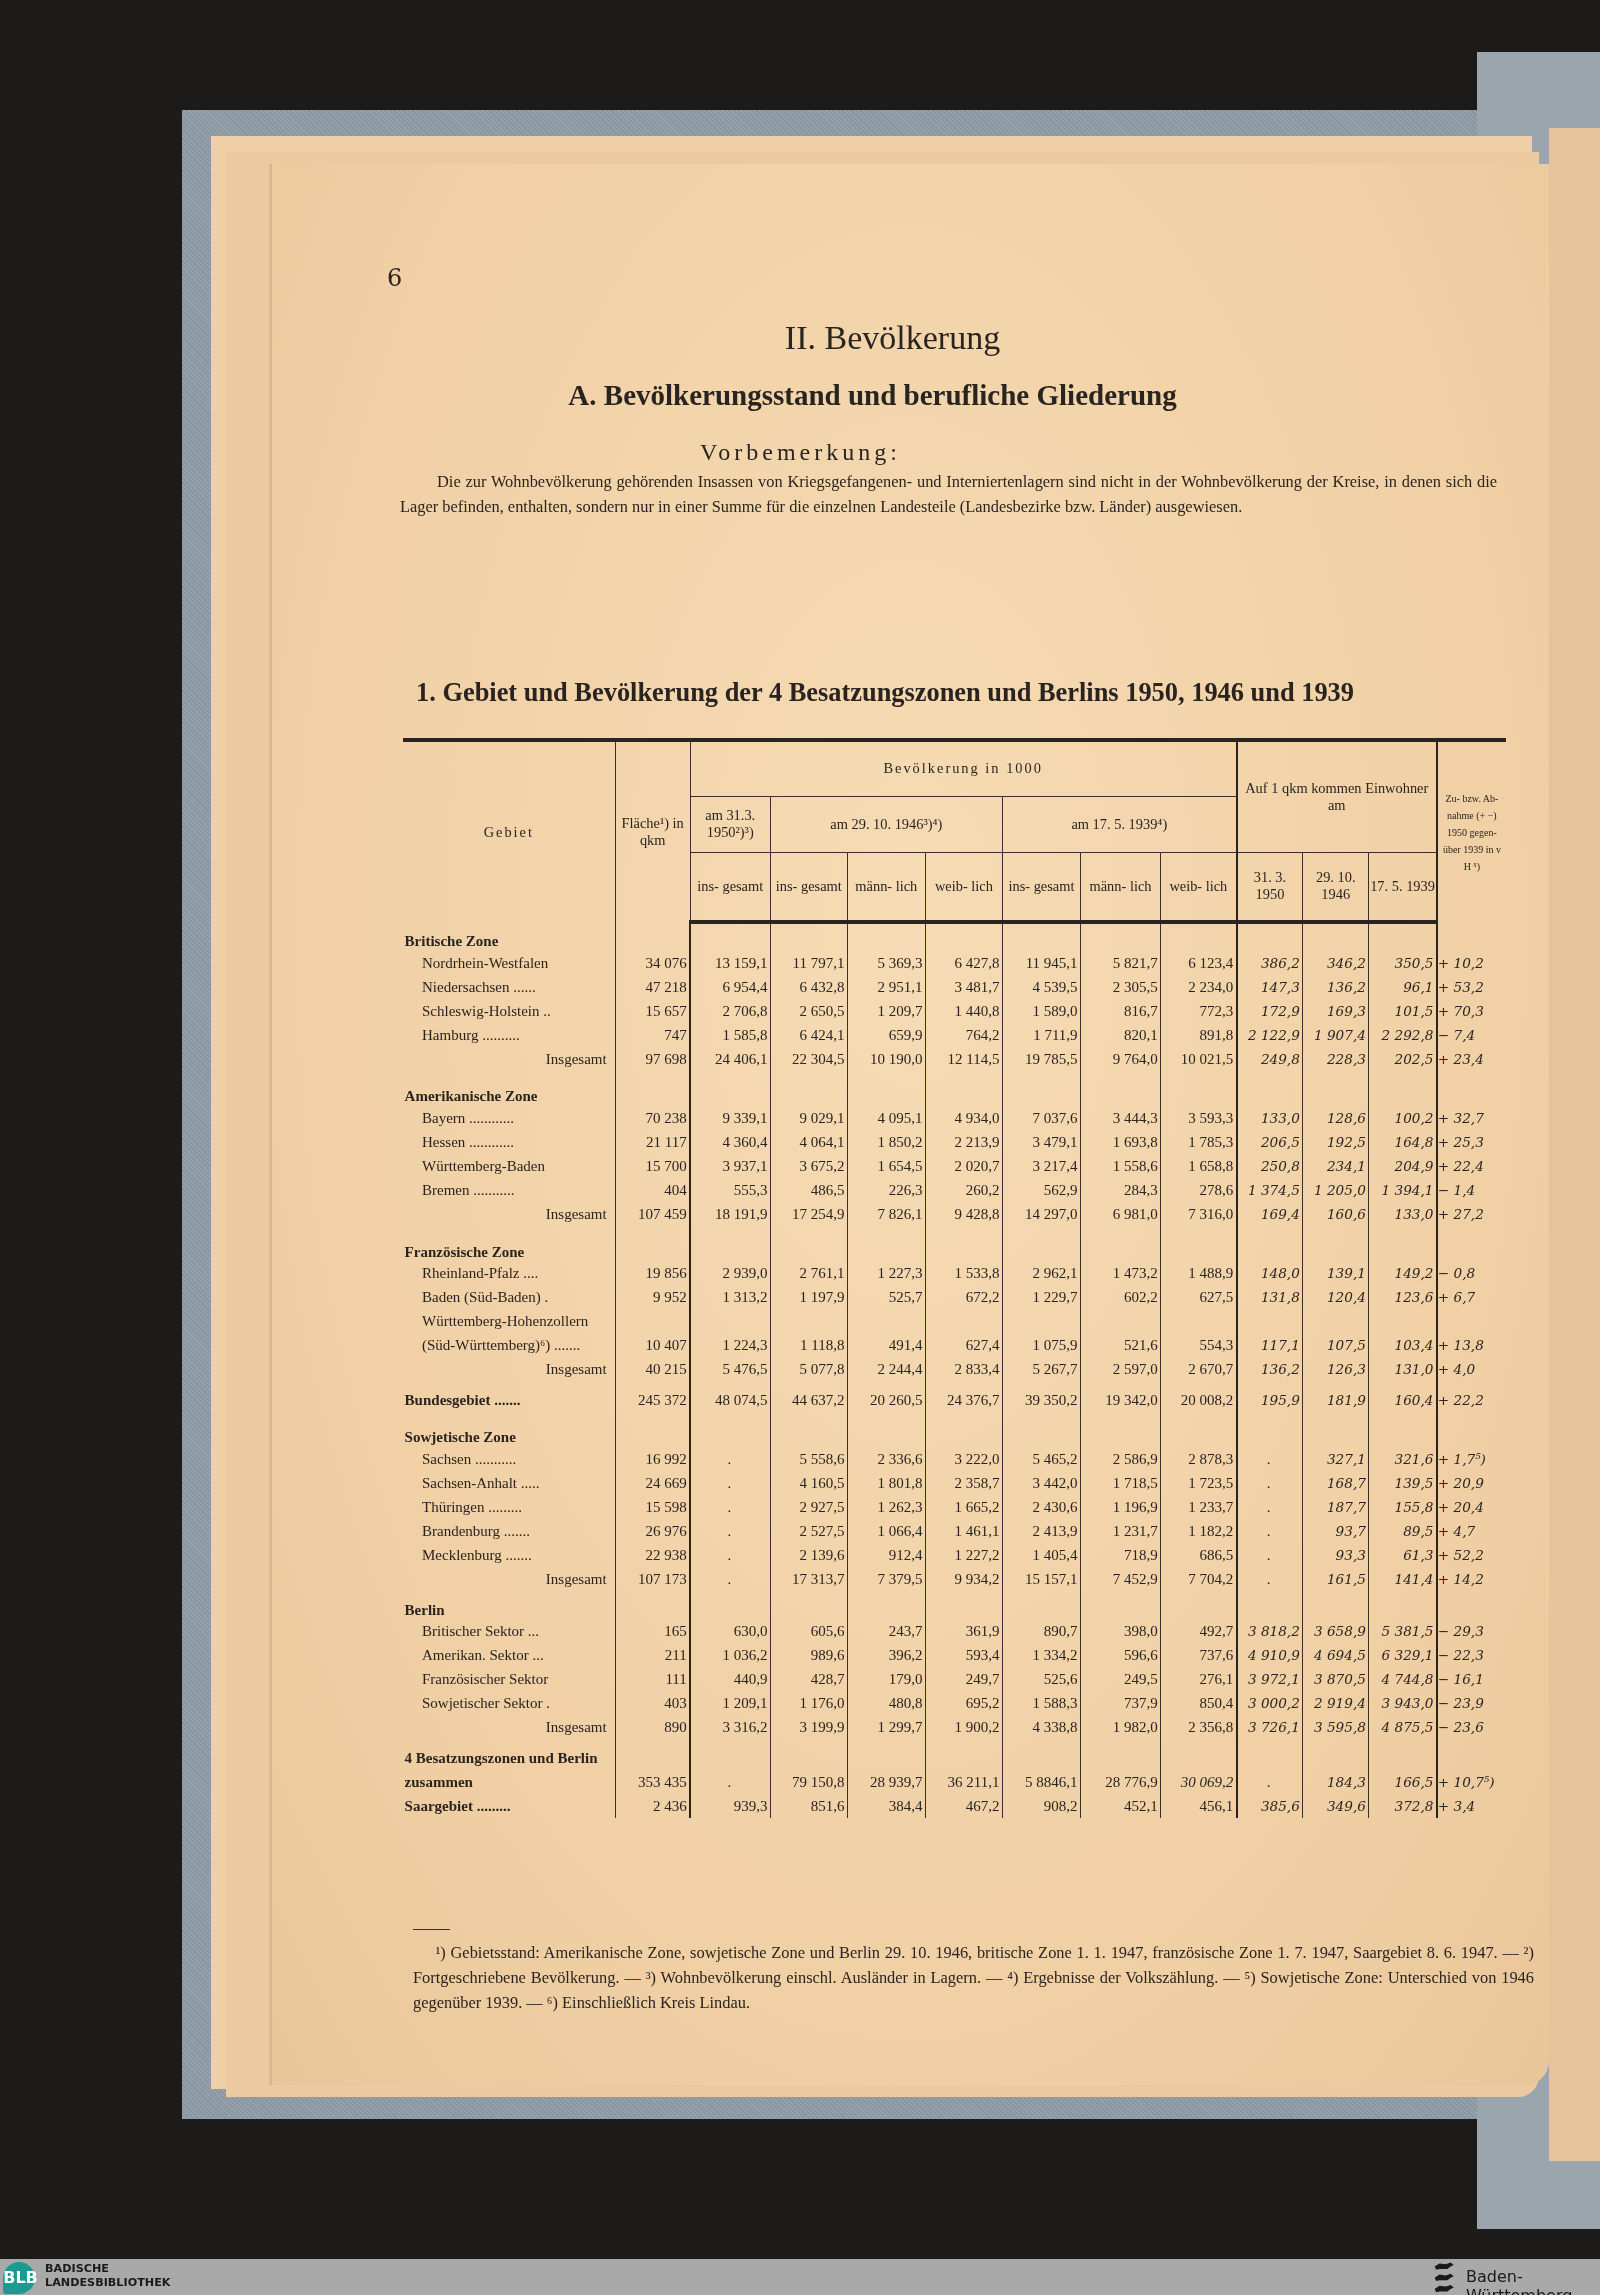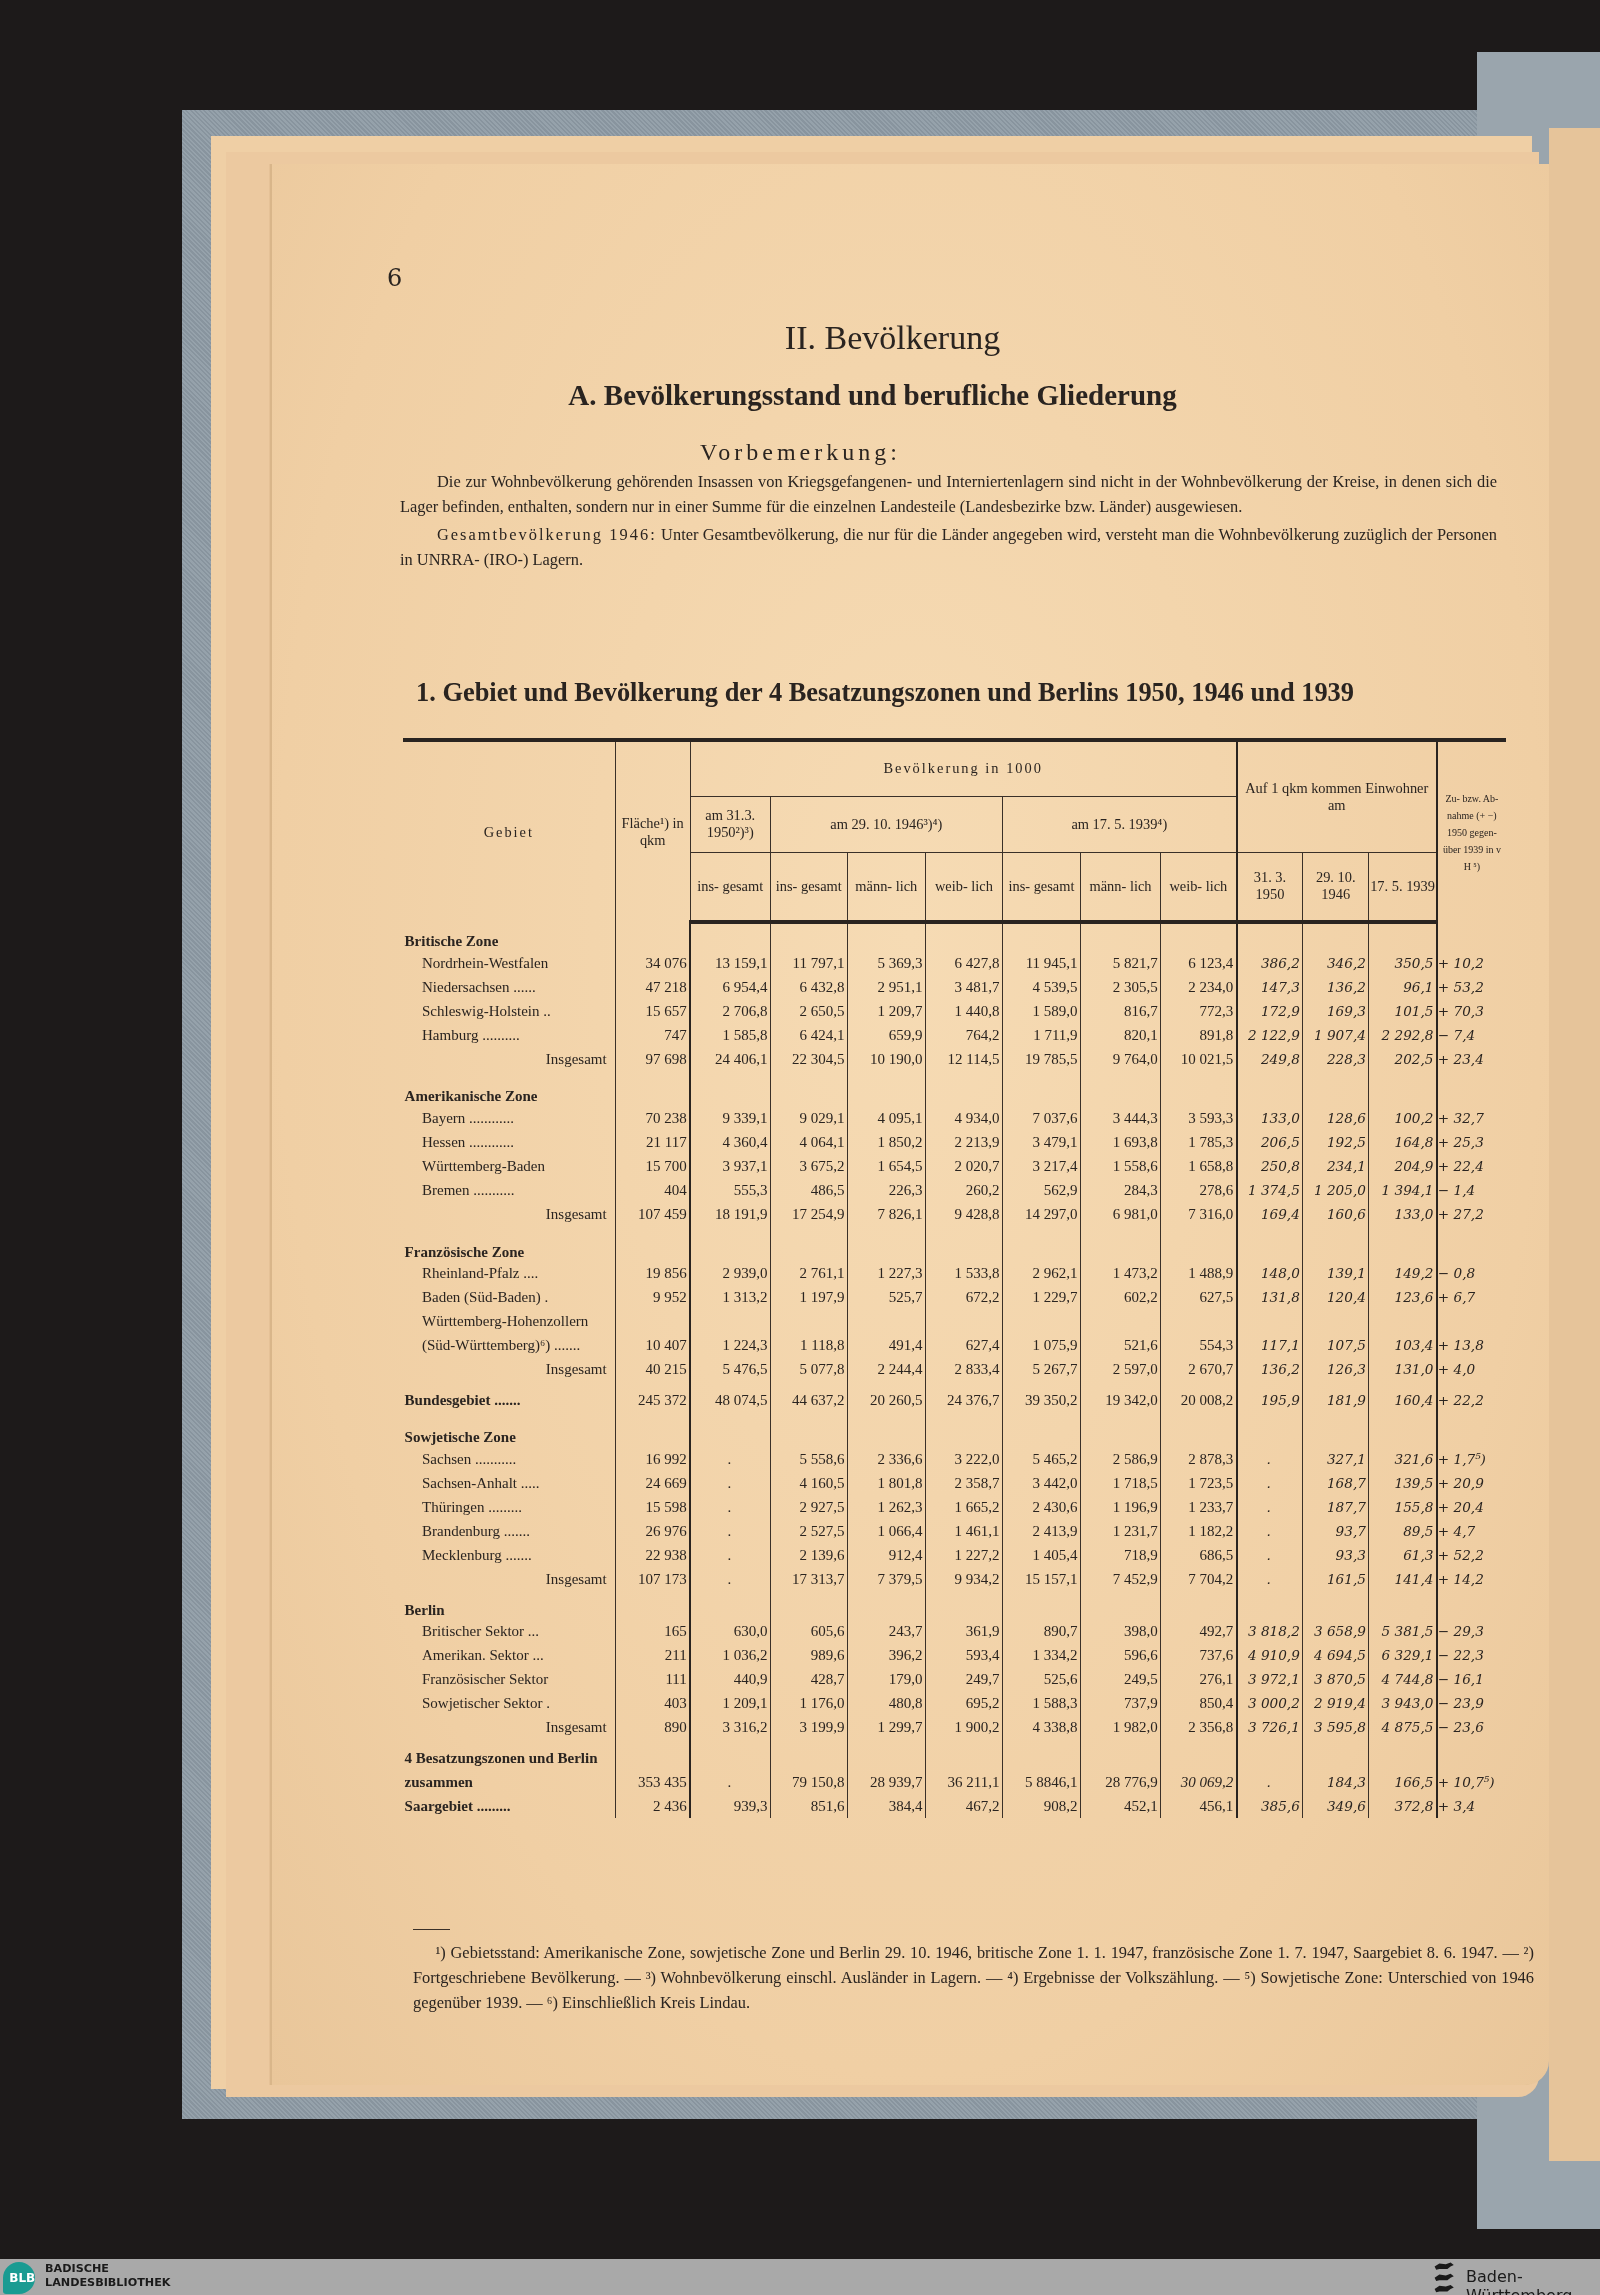--- a/index.html
+++ b/index.html
@@ -65,21 +65,21 @@
   table.main td.chg { text-align:left; padding-left:0; }
   table.main td.thick { border-left:2.4px solid #2a2420; }
   table.main td.dot, table.main td.dotc { text-align:center; }
   table.main tr.bold td.name { font-weight:bold; padding-left:1.6px; }
   .spacer td { height:6.4px !important; line-height:6.4px !important; }
 
   .fn-rule { position:absolute; left:413px; top:1929px; width:37px; border-top:1.2px solid #3a3028; }
   .footnotes { position:absolute; left:413px; width:1121px; top:1927px; font-size:16.4px; line-height:25px; text-align:justify; font-family:"Liberation Serif", serif; text-indent:22.4px; }
 
   .footer-bar { position:absolute; left:0; top:2259px; width:1601px; height:37px; background:#a9a9a9; }
-  .blb-logo { position:absolute; left:3.2px; top:2262px; width:32px; height:32px; background:#1a9b92; border-radius:16px 16px 16px 3.2px; color:#fff; font-family:"DejaVu Sans", sans-serif; font-weight:bold; font-size:12px; line-height:32px; text-align:right; }
+  .blb-logo { position:absolute; left:3.2px; top:2262px; width:32px; height:32px; background:#1a9b92; border-radius:16px 16px 16px 3.2px; color:#fff; font-family:"DejaVu Sans", sans-serif; font-weight:bold; font-size:16px; line-height:32px; text-align:left; }
   .blb-text { position:absolute; left:45px; top:2262px; font-family:"DejaVu Sans", sans-serif; font-weight:bold; font-size:11.2px; line-height:14.4px; color:#1a1a1a; }
   .bw-icon { position:absolute; left:1433px; top:2260px; width:22.4px; height:34px; color:#1a1a1a; font-size:9.6px; line-height:11.2px; text-align:center; }
   .bw-text { position:absolute; left:1466px; top:2267px; font-family:"DejaVu Sans", sans-serif; font-size:16px; color:#1a1a1a; }
 </style>
 </head>
 <body>
 
 <div class="cover"></div>
 <div class="cover-right"></div>
 <div class="right-page"></div>
@@ -87,21 +87,20 @@
 <div class="page-stack-2"></div>
 <div class="page"></div>
 
 <div class="page-num">6</div>
 <div class="chapter-title">II. Bevölkerung</div>
 <div class="section-title">A. Bevölkerungsstand und berufliche Gliederung</div>
 <div class="vorbem">Vorbemerkung:</div>
 
 <div class="intro">
   <p><span>Die zur Wohnbevölkerung gehörenden Insassen von Kriegsgefangenen- und Internierten­lagern sind nicht in der Wohnbevölkerung der Kreise, in denen sich die Lager befinden, enthalten, sondern nur in einer Summe für die einzelnen Landesteile (Landesbezirke bzw. Länder) ausgewiesen.</span></p>
-  <p><span class="spaced">Gesamtbevölkerung 1946:</span><span> Unter Gesamtbevölkerung, die nur für die Länder angegeben wird, versteht man die Wohnbevölkerung zuzüglich der Personen in UNRRA- (IRO-) Lagern.</span></p>
 </div>
 
 <div class="table-title">1. Gebiet und Bevölkerung der 4 Besatzungszonen und Berlins 1950, 1946 und 1939</div>
 
 <table class="main">
   <colgroup>
     <col style="width:212px">
       <col style="width:75px">
       <col style="width:80px">
     <col style="width:77px">

